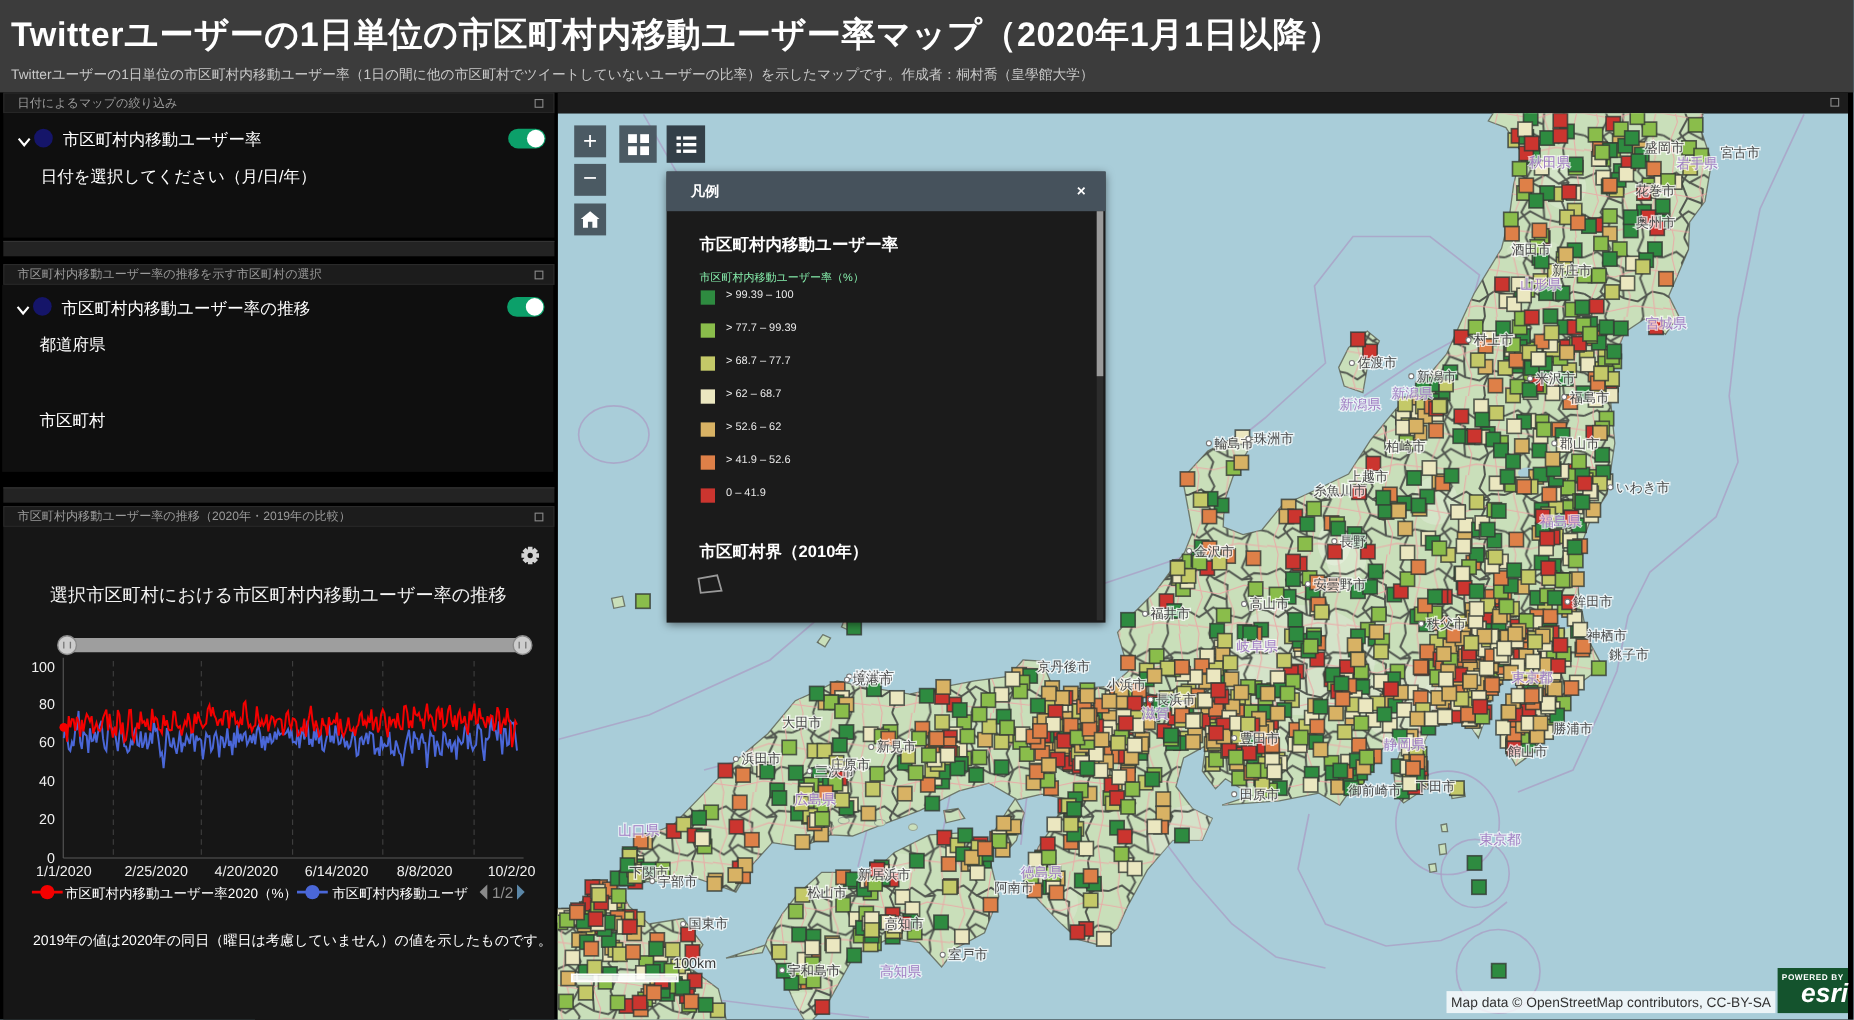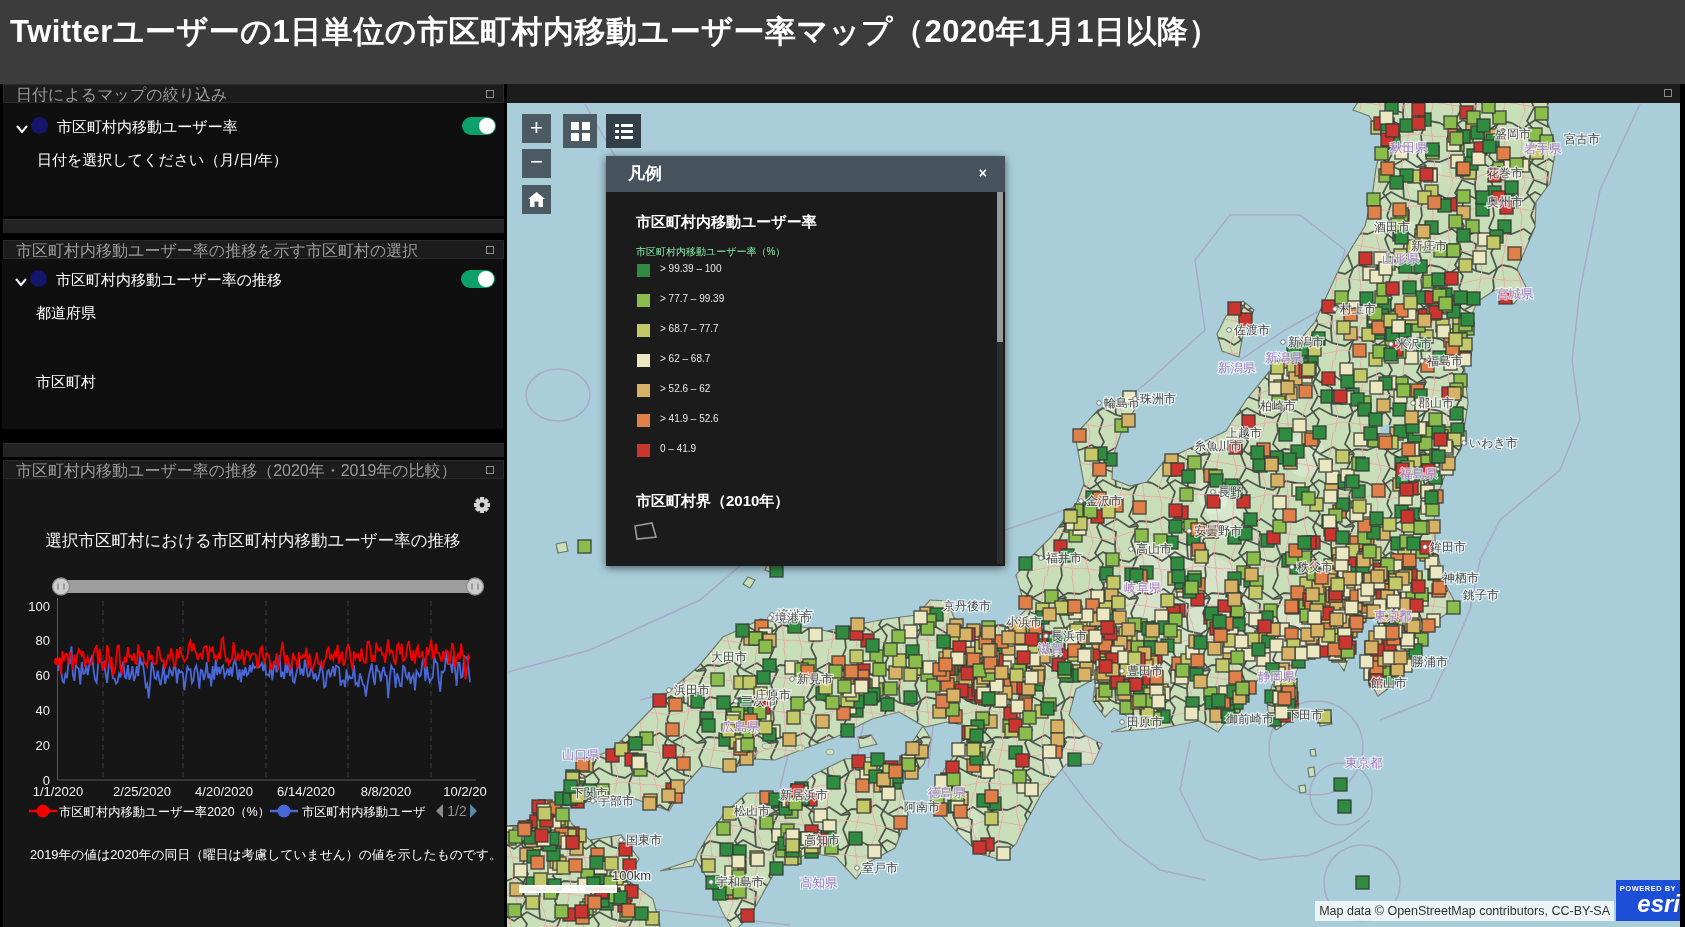--- a/index.html
+++ b/index.html
@@ -1,48 +1,49 @@
 <!DOCTYPE html>
 <html><head><meta charset="utf-8">
 <style>
 *{margin:0;padding:0;box-sizing:border-box}
 body{width:1685px;height:927px;background:#000;font-family:"Liberation Sans",sans-serif;position:relative;overflow:hidden}
 .abs{position:absolute}
 #hdr{left:0;top:0;width:1685px;height:84px;background:#3c3c3c}
 #hdr h1{color:#fff;font-size:31px;font-weight:bold;padding:11px 0 0 10px;letter-spacing:0.5px}
 #hdr p{color:#c9c9c9;font-size:12.5px;padding:7px 0 0 10px}
-.ptitle{background:#1c1c1c;height:19px;color:#9b9b9b;font-size:16px;line-height:19px;padding-left:12px;border:1px solid #2a2a2a}
+.ptitle{background:#1c1c1c;height:19px;color:#9b9b9b;font-size:11px;line-height:19px;padding-left:12px;border:1px solid #2a2a2a}
 .psq{position:absolute;right:9px;top:5px;width:8px;height:8px;border:1px solid #8a8a8a}
 .pc{background:#0f0f0f}
 .strip{background:#232323;border-top:1px solid #333}
 .tgl{position:absolute;width:34px;height:18px;border-radius:9px;background:#0ca06a}
 .tgl i{position:absolute;right:1px;top:1px;width:16px;height:16px;border-radius:8px;background:#fff}
 .lyr{position:absolute;width:17px;height:17px;border-radius:9px;background:#151569}
 .lbl{position:absolute;color:#fff;font-size:15px}
 .sel{position:absolute;height:29px;background:#191919;border:1px solid #9a9a9a;color:#fff;font-size:15px;line-height:27px;padding-left:11px}
 .sel .ar{position:absolute;right:0;top:0;width:19px;height:27px;border-left:1px solid #9a9a9a}
 .sel .ar:after{content:"";position:absolute;left:5px;top:11px;border-left:5px solid transparent;border-right:5px solid transparent;border-top:6px solid #ddd}
 .sel2 .ar{border-left:none}
 .chev{position:absolute;width:12px;height:12px}
 .cl{font-size:12px;fill:#474747;stroke:#ffffff;stroke-width:2.4px;paint-order:stroke;stroke-opacity:.75;font-family:"Liberation Sans",sans-serif}
 .pl{font-size:12.5px;fill:#a07cc2;stroke:#ffffff;stroke-width:2.2px;paint-order:stroke;stroke-opacity:.7;font-family:"Liberation Sans",sans-serif}
 .land{fill:#c9dfba;stroke:#6e786c;stroke-width:1.2}
 .bnd{fill:none;stroke:#aaa0c6;stroke-width:1.5;opacity:.8}
 .mbtn{position:absolute;background:#4b5a63;color:#fff;text-align:center}
 #legend{left:606px;top:156px;width:399px;height:410px;background:#1b1b1b;box-shadow:0 2px 8px rgba(0,0,0,.55)}
-#legend .bar{background:#46525c;height:36px;color:#fff;font-size:17px;font-weight:bold;line-height:36px;padding-left:22px}
+#legend .bar{background:#46525c;height:36px;color:#fff;font-size:13px;font-weight:bold;line-height:36px;padding-left:22px}
 #legend .x{position:absolute;right:18px;top:9px;color:#fff;font-weight:bold;font-size:14px}
 .lrow{position:absolute;left:30px;color:#86efac;font-size:10px}
 .lsq{position:absolute;left:31px;width:13px;height:13px}
 .ltxt{position:absolute;left:54px;color:#e8e8e8;font-size:10px}
 #attr{right:71px;bottom:6px;height:20px;background:rgba(255,255,255,.78);color:#323232;font-size:12.5px;line-height:20px;padding:0 4px}
-#esri{right:5px;bottom:6px;width:64px;height:41px;background:#1d4ed8;color:#fff}
+#esri{right:5px;bottom:6px;width:64px;height:41px;background:#14532d;color:#fff}
 </style></head><body>
 <div id="hdr" class="abs">
     <h1>Twitterユーザーの1日単位の市区町村内移動ユーザー率マップ（2020年1月1日以降）</h1>
+    <p>Twitterユーザーの1日単位の市区町村内移動ユーザー率（1日の間に他の市区町村でツイートしていないユーザーの比率）を示したマップです。作成者：桐村喬（皇學館大学）</p>
   </div>
 <div class="abs" style="left:507px;top:84px;width:1173px;height:19px;background:#1c1c1c">
     <div class="psq" style="right:8px"></div>
   </div>
 <svg class="abs" style="left:507px;top:103px" width="1173" height="824" viewBox="507 103 1173 824">
     <rect x="507" y="103" width="1173" height="824" fill="#a9cdd9"></rect>
     <defs>
       <pattern id="mesh" width="72" height="72" patternUnits="userSpaceOnUse">
         <g fill="none" stroke="#51564f" stroke-width="1.8">
           <path d="M0 18 L12 13 L24 22 L37 15 L49 23 L60 17 L72 18"></path>

